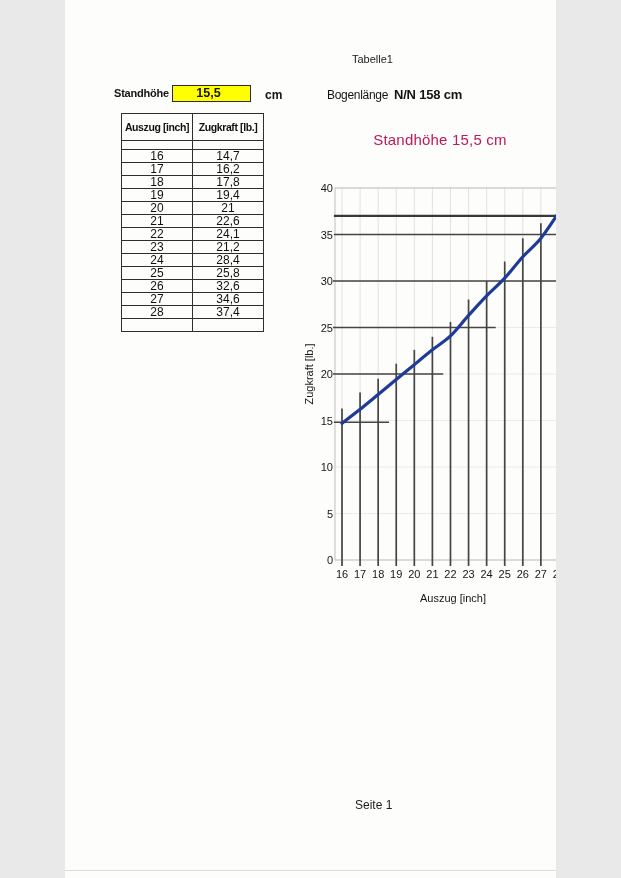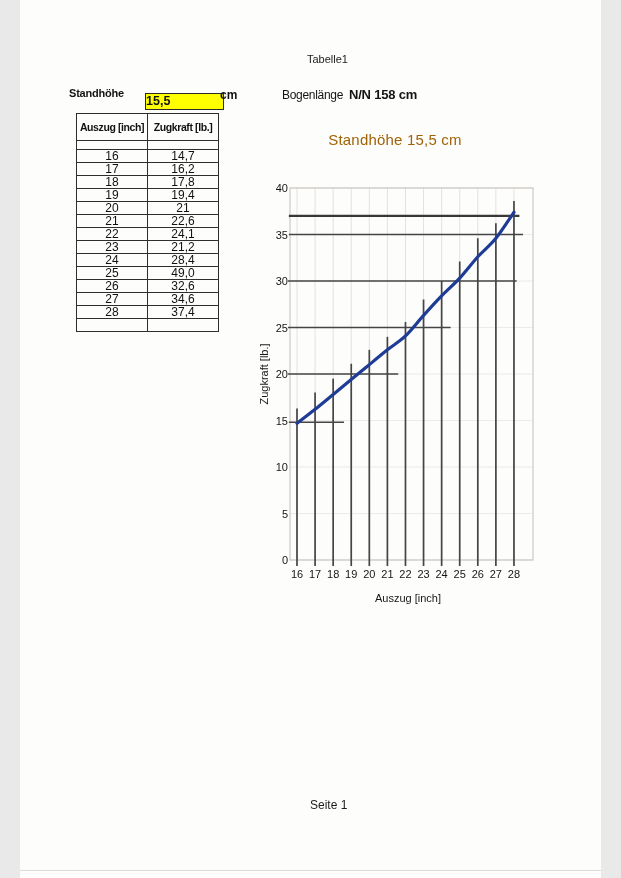--- a/index.html
+++ b/index.html
@@ -1,30 +1,30 @@
 <!DOCTYPE html>
 <html><head>
 <meta charset="utf-8">
 <style>
   html,body{margin:0;padding:0;background:#e9e9e9;}
   .page{
-    position:relative;width:581px;height:878px;margin:0 auto;
+    position:relative;width:491px;height:878px;margin:0 auto;
     background:#fdfdfc;overflow:hidden;
     font-family:"Liberation Sans", sans-serif;color:#141414;
   }
   .abs{position:absolute;}
   .sheet-label{left:287px;top:53px;font-size:11px;color:#1c1c1c;}
   .footer-label{left:290px;top:798px;font-size:12px;color:#1c1c1c;}
 
   .hl-label{left:49px;top:87px;font-size:11px;font-weight:bold;letter-spacing:-0.2px;}
   .hl-cell{
-    left:125px;top:85px;width:71px;height:15px;
+    left:107px;top:85px;width:71px;height:15px;
     border:1px solid #2b2b2b;
-    text-align:left;padding-right:6px;box-sizing:content-box;
-    font-size:12.5px;font-weight:bold;line-height:15px;margin-top:8px;
+    text-align:center;padding-right:6px;box-sizing:content-box;
+    font-size:12.5px;font-weight:bold;line-height:15px;
   }
   .hl-unit{left:200px;top:88px;font-size:12px;font-weight:bold;}
   .bl-label{left:262px;top:88px;font-size:12px;font-weight:normal;letter-spacing:-0.3px;}
   .bl-value{left:329px;top:87px;font-size:13px;font-weight:bold;letter-spacing:-0.2px;}
 
   table.data-table{
     position:absolute;left:56px;top:113px;
     border-collapse:collapse;table-layout:fixed;
     font-family:"Liberation Sans", sans-serif;
   }
@@ -34,21 +34,21 @@
   }
   table.data-table th{
     width:70px;height:26px;font-size:10.5px;font-weight:bold;letter-spacing:-0.4px;color:#111;
   }
   table.data-table tr.spacer-row td{height:8px;}
   table.data-table tr.data-row td{height:12px;font-size:12px;line-height:12px;color:#111;}
   table.data-table tr.tail-row td{height:12px;}
 
   .chart-title{
     left:270px;top:131px;width:210px;text-align:center;
-    font-size:15px;color:#a16207;letter-spacing:0.2px;
+    font-size:15px;color:#be185d;letter-spacing:0.2px;
   }
   svg.chart-svg{position:absolute;left:0;top:0;}
   svg.chart-svg text{font-family:"Liberation Sans", sans-serif;font-size:11px;fill:#161616;}
   .scan-edge{left:0;top:870px;width:621px;height:1px;background:#dcdcda;}
 </style>
 </head>
 <body>
 
 <div class="page">
 
@@ -103,21 +103,21 @@
         <tr class="data-row">
           <td>23</td>
           <td>21,2</td>
         </tr>
         <tr class="data-row">
           <td>24</td>
           <td>28,4</td>
         </tr>
         <tr class="data-row">
           <td>25</td>
-          <td>49,0</td>
+          <td>25,8</td>
         </tr>
         <tr class="data-row">
           <td>26</td>
           <td>32,6</td>
         </tr>
         <tr class="data-row">
           <td>27</td>
           <td>34,6</td>
         </tr>
         <tr class="data-row">

